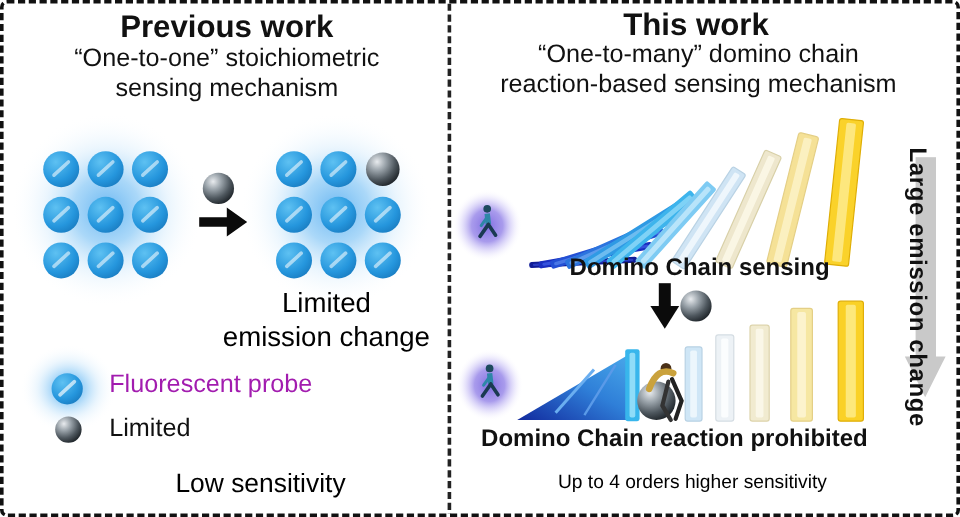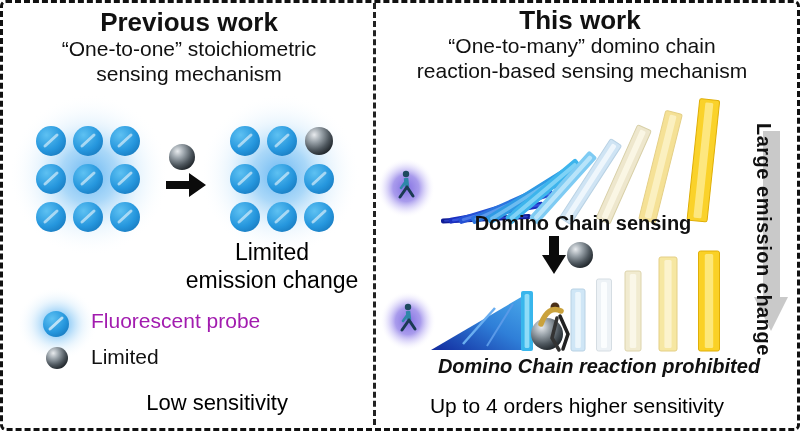--- a/index.html
+++ b/index.html
@@ -9,21 +9,21 @@
   .bold{font-weight:normal;}
   .pre{white-space:pre-line;}
   #divider{position:absolute;left:370px;top:0;width:0;height:431px;border-left:3px dashed #222;}
   .title{font-size:26px;font-weight:bold;color:#111;line-height:1.05;}
   .subtitle{font-size:21px;color:#111;line-height:1.18;}
   .caption{font-size:20px;font-weight:bold;color:#111;}
   #left-result{left:153px;top:236px;width:232px;font-size:23px;line-height:1.2;}
   #legend-probe-label{left:88px;top:306px;font-size:21px;color:#a21caf;}
   #legend-analyte-label{left:88px;top:342px;font-size:21px;color:#111;}
   #left-footer{left:55px;top:387px;width:230px;font-size:22px;text-align:right;}
-  #right-footer{left:378px;top:391px;width:392px;font-size:21px;}
+  #right-footer{left:378px;top:391px;width:392px;font-size:16px;}
   #side-arrow-shaft{left:760px;top:128px;width:17px;height:168px;background:#c9c9c9;}
   #side-arrow-head{left:751px;top:294px;width:0;height:0;border-left:17px solid transparent;border-right:17px solid transparent;border-top:34px solid #c9c9c9;}
   #side-label{left:749px;top:90px;height:292px;writing-mode:vertical-rl;text-orientation:sideways;font-size:20px;font-weight:bold;color:#111;letter-spacing:.5px;z-index:5;}
 </style>
 </head>
 <body>
 
 <div id="fig">
   <div id="divider"></div>
 
@@ -191,20 +191,20 @@
         <rect x="329.8" y="8" width="8.4" height="94" rx="1.5" fill="#fde87a" transform="rotate(0 334 105)"></rect>
       </g>
     <circle cx="172" cy="88" r="16" fill="url(#sphereGrad)"></circle>
     <g>
       <circle cx="180" cy="61" r="4.5" fill="#4a3018"></circle>
       <path d="M166,78 Q173,59 186,65" stroke="#caa23c" stroke-width="5.5" fill="none" stroke-linecap="round"></path>
       <path d="M185,70 L193,88 L188,103" stroke="#222" stroke-width="3.5" fill="none" stroke-linecap="round"></path>
       <path d="M182,72 L177,92 L184,104" stroke="#333" stroke-width="3.5" fill="none" stroke-linecap="round"></path>
     </g>
   </svg>
-  <div class="abs ctr caption" style="left:421px;top:352px;width:350px;font-style:italic;">Domino Chain reaction prohibited</div>
+  <div class="abs ctr caption" style="left:384px;top:352px;width:350px;">Domino Chain reaction prohibited</div>
 
   <div class="abs ctr bold" id="right-footer">Up to 4 orders higher sensitivity</div>
 
   <div class="abs" id="side-arrow-shaft"></div>
   <div class="abs" id="side-arrow-head"></div>
   <div class="abs ctr" id="side-label">Large emission change</div>
 </div>
 
 </body></html>

